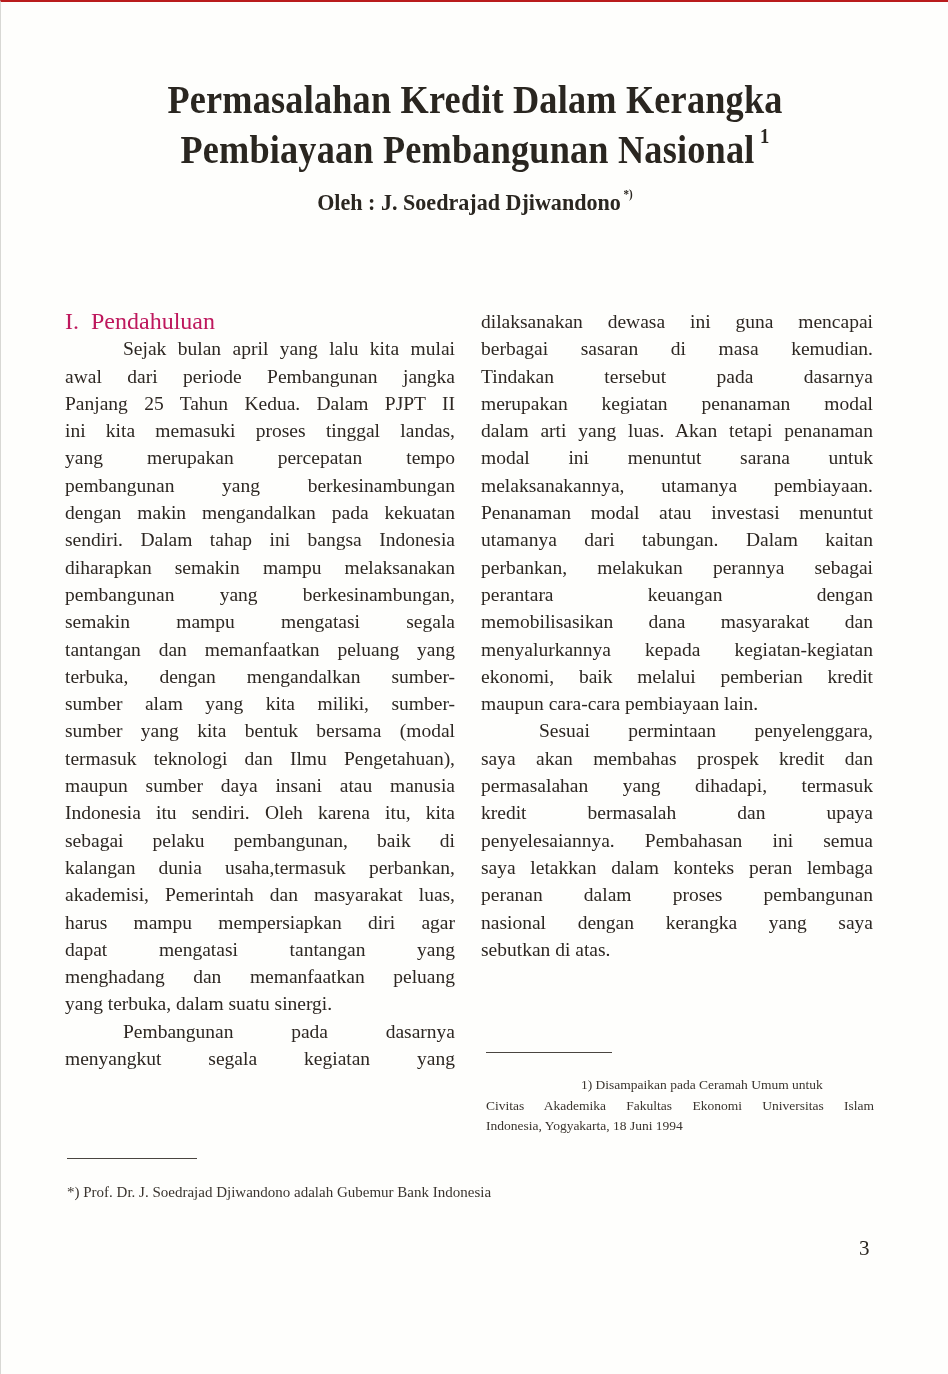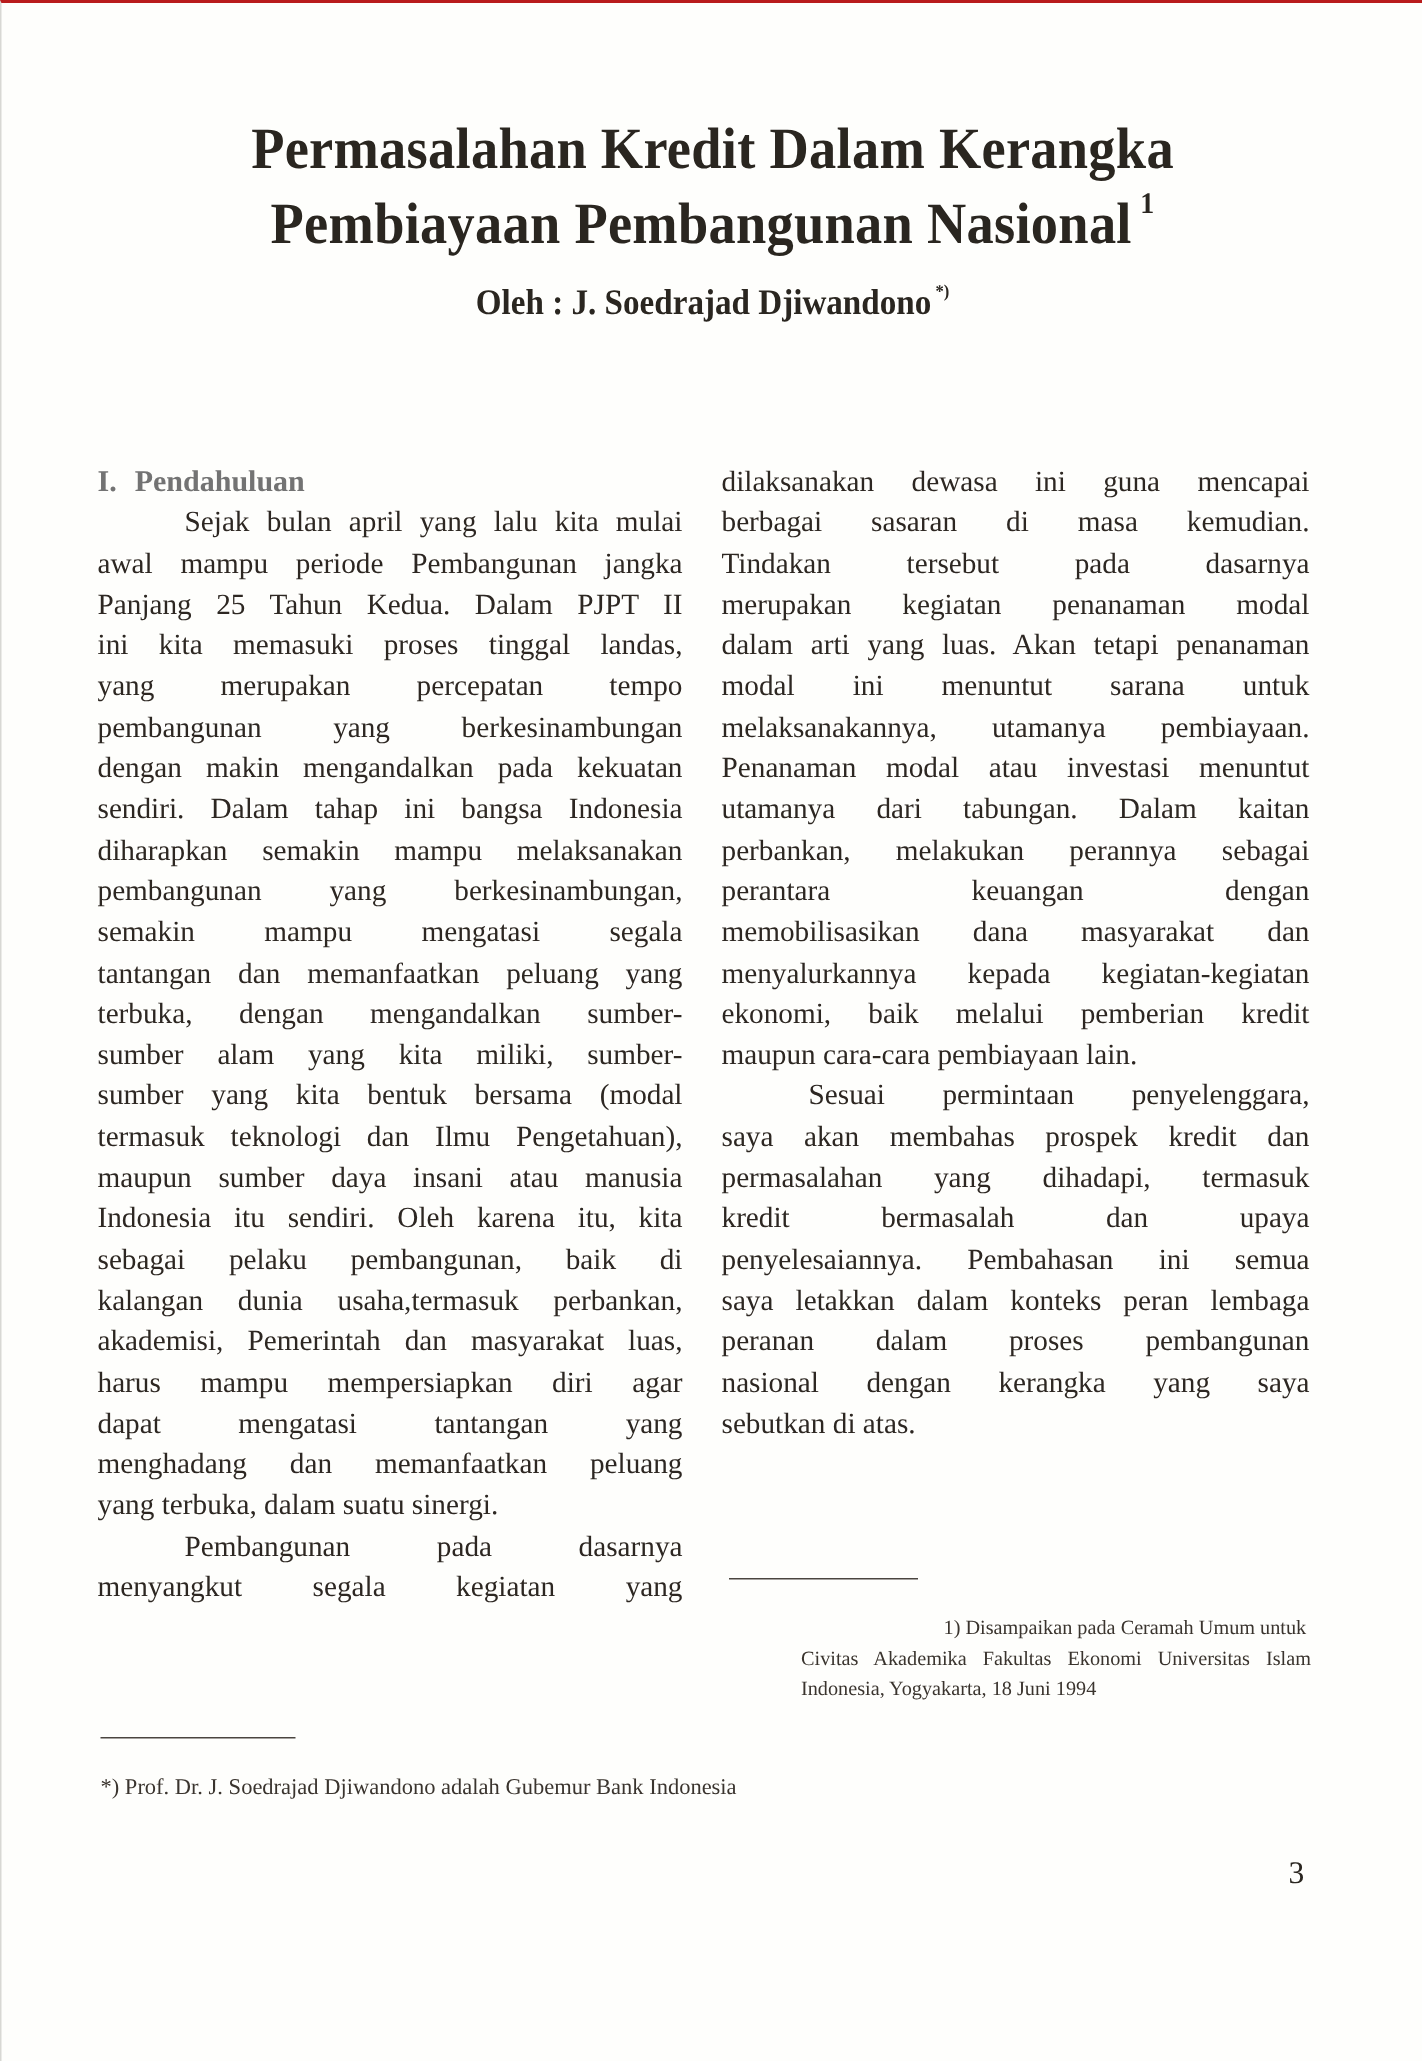--- a/index.html
+++ b/index.html
@@ -81,43 +81,43 @@
       white-space: nowrap;
       height: 27.3px;
       overflow: visible;
     }
     .line.last {
       text-align-last: left;
     }
     .line.indent { padding-left: 58px; }
     .section-heading {
       display: block;
-      font-weight: bold;
-      font-size: 20px;
+      font-weight: normal;
+      font-size: 24px;
       height: 27.3px;
-      color: #737373;
+      color: #be185d;
     }
     .section-heading .num { margin-right: 12px; }
     .fn-rule {
       position: absolute;
       height: 1px;
       background: #4a4540;
     }
     .fn-rule.r1 { left: 485px; top: 1050px; width: 126px; }
     .fn-rule.r2 { left: 66px; top: 1156px; width: 130px; }
     .footnote1 {
       position: absolute;
       left: 485px;
       top: 1073px;
       width: 388px;
       font-size: 13.5px;
       line-height: 20.5px;
       color: #3a342e;
     }
-    .footnote1 .line { height: 20.5px; margin-left: 48px; }
+    .footnote1 .line { height: 20.5px; }
     .footnote1 .line.indent { padding-left: 95px; }
     .footnote2 {
       position: absolute;
       left: 66px;
       top: 1181px;
       font-size: 15px;
       line-height: 18px;
       color: #3a342e;
       white-space: nowrap;
     }
@@ -143,21 +143,21 @@
 
   <div class="byline">
     <span>Oleh : J. Soedrajad Djiwandono</span><sup>*)</sup>
   </div>
 
   <div class="col left">
     <span class="section-heading">
       <span class="num">I.</span><span>Pendahuluan</span>
     </span>
     <span class="line indent">Sejak bulan april yang lalu kita mulai</span>
-    <span class="line">awal mampu periode Pembangunan jangka</span>
+    <span class="line">awal dari periode Pembangunan jangka</span>
     <span class="line">Panjang 25 Tahun Kedua. Dalam PJPT II</span>
     <span class="line">ini kita memasuki proses tinggal landas,</span>
     <span class="line">yang merupakan  percepatan tempo</span>
     <span class="line">pembangunan yang berkesinambungan</span>
     <span class="line">dengan makin mengandalkan pada kekuatan</span>
     <span class="line">sendiri. Dalam tahap ini bangsa Indonesia</span>
     <span class="line">diharapkan semakin mampu melaksanakan</span>
     <span class="line">pembangunan yang berkesinambungan,</span>
     <span class="line">semakin mampu mengatasi segala</span>
     <span class="line">tantangan dan memanfaatkan peluang yang</span>

